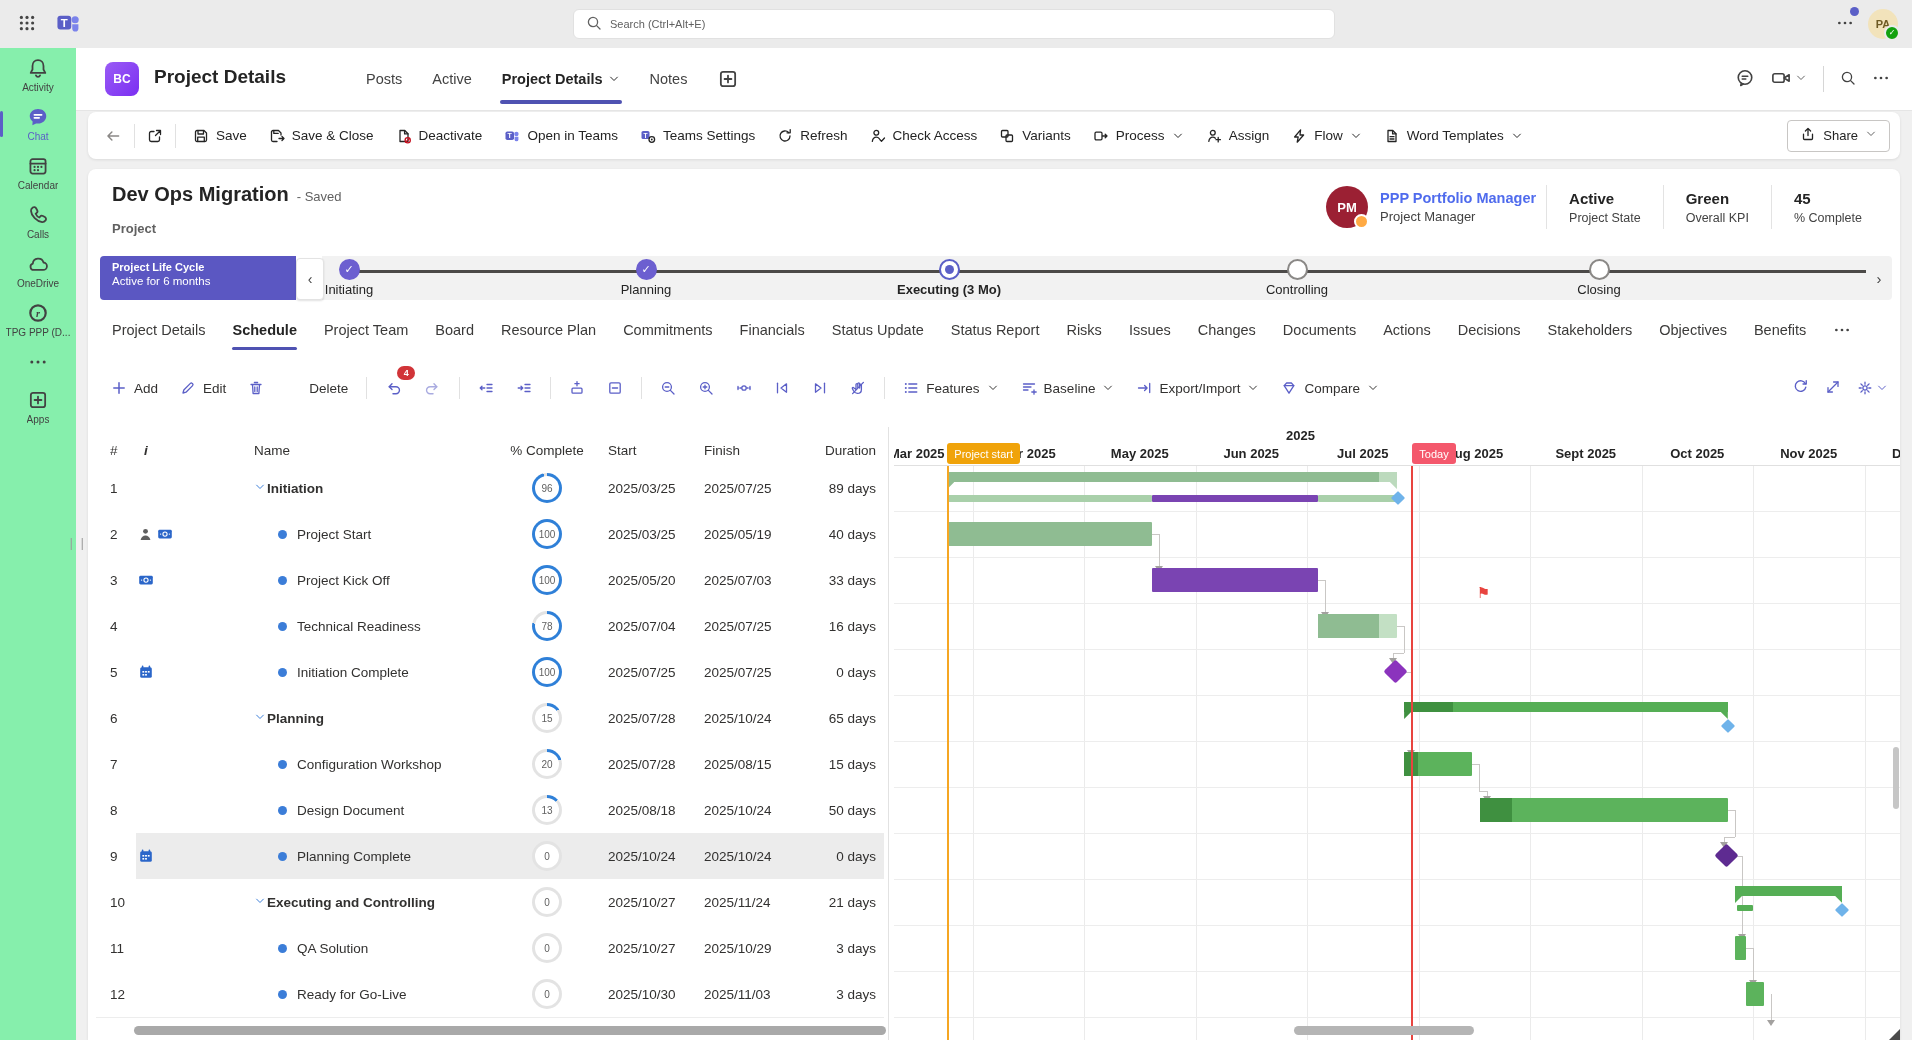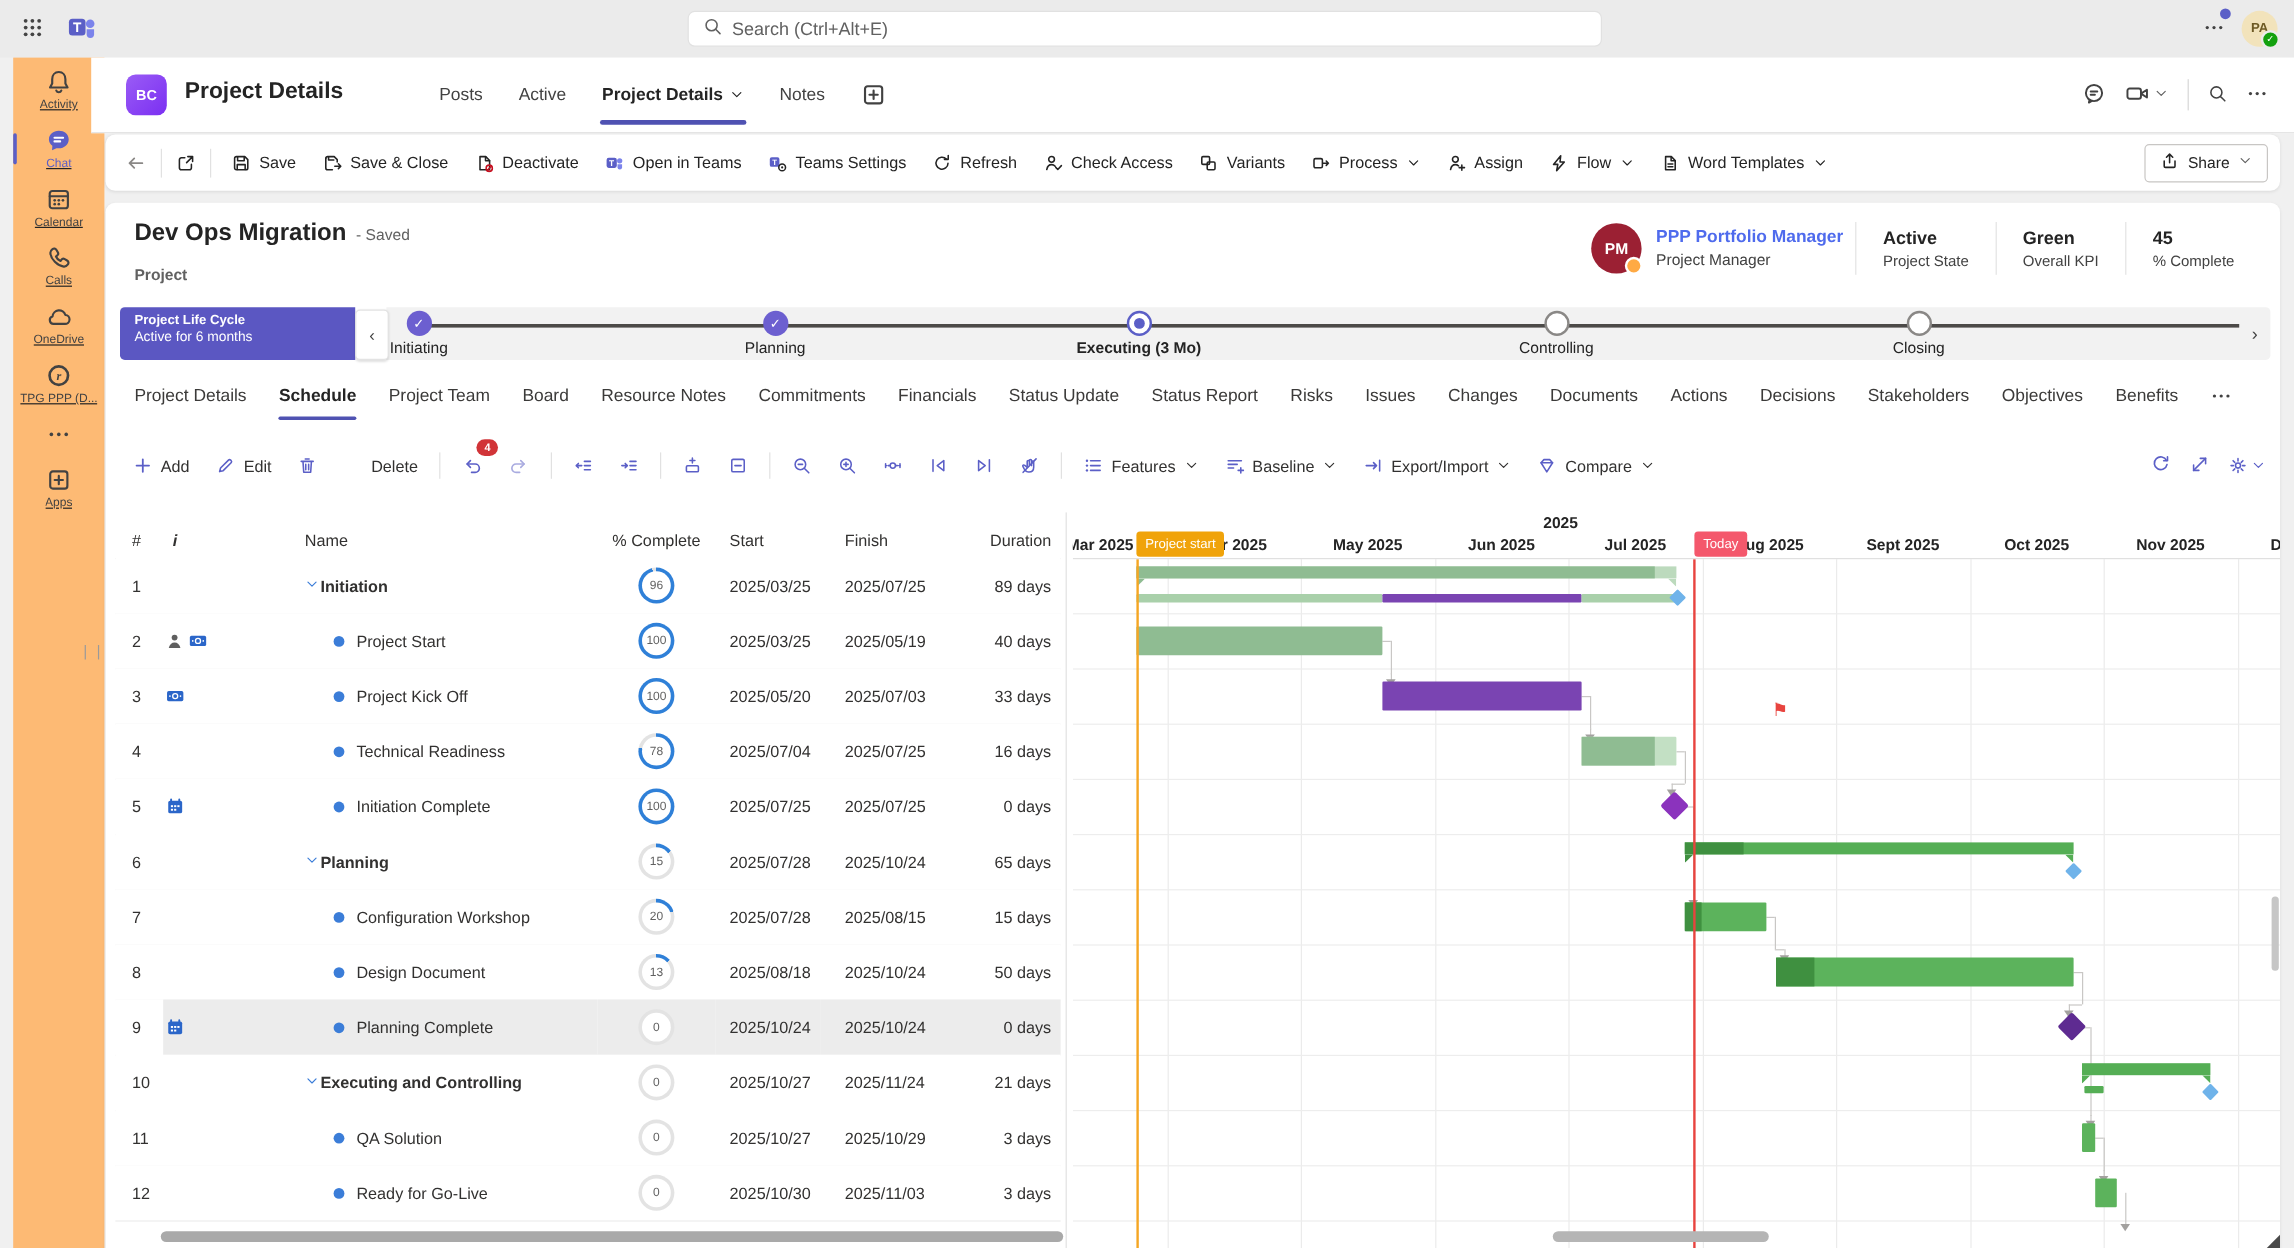--- a/index.html
+++ b/index.html
@@ -5,29 +5,29 @@
   html,body{margin:0;padding:0;background:#dcdcdc;}
   #app{position:relative;width:1912px;height:1040px;background:#f0f0f0;overflow:hidden;
        font-family:"Liberation Sans","DejaVu Sans",sans-serif;color:#242424;font-size:13.5px;
        -webkit-font-smoothing:antialiased;}
   .abs{position:absolute;}
   svg{display:block;}
   
   #topbar{position:absolute;left:0;top:0;width:1912px;height:48px;background:#ebebeb;}
   #searchbox{position:absolute;left:573px;top:9px;width:762px;height:30px;background:#fff;
      border:1px solid #e1e1e1;border-radius:6px;display:flex;align-items:center;gap:8px;
-     padding:0 12px;color:#616161;font-size:15px;box-sizing:border-box;}
+     padding:0 12px;color:#616161;font-size:11px;box-sizing:border-box;}
   .tb-right{position:absolute;right:14px;top:0;height:48px;display:flex;align-items:center;gap:14px;}
   .avatar-sm{width:30px;height:30px;border-radius:50%;background:#f2e3bb;color:#6d5a24;
      font-size:11px;font-weight:bold;display:flex;align-items:center;justify-content:center;position:relative;}
   .presence{position:absolute;right:-2px;bottom:-2px;width:12px;height:12px;border-radius:50%;
      background:#13a10e;border:2px solid #ebebeb;color:#fff;font-size:8px;line-height:12px;text-align:center;}
   .notif-dot{position:absolute;right:-5px;top:-7px;width:9px;height:9px;border-radius:50%;background:#5b5fc7;}
   
-  #rail{position:absolute;left:11px;top:48px;width:76px;height:992px;background:#fdba74;text-decoration:underline;}
+  #rail{position:absolute;left:0;top:48px;width:76px;height:992px;background:#86efac;}
   .rail-item{position:relative;width:76px;padding:9px 0 4px 0;display:flex;flex-direction:column;
      align-items:center;gap:3px;color:#424242;cursor:pointer;}
   .rail-item .lbl{font-size:10px;max-width:70px;white-space:nowrap;overflow:hidden;text-overflow:ellipsis;}
   .rail-item.active{color:#5b5fc7;}
   .rail-item.active .lbl{color:#5b5fc7;}
   .rail-pill{position:absolute;left:0;top:14px;width:3px;height:26px;border-radius:3px;background:#5b5fc7;}
   
   #chan{position:absolute;left:76px;top:48px;width:1836px;height:62px;background:#fff;border-bottom:1px solid #e5e5e5;}
   #bc-avatar{position:absolute;left:29px;top:14px;width:34px;height:34px;border-radius:8px;
      background:linear-gradient(135deg,#9a5cf5,#7b2ff2);color:#fff;font-size:12px;font-weight:bold;
@@ -588,21 +588,21 @@
           </div>
         <div id="bpf-next">›</div>
       </div>
     </div>
 
     <div id="etabs">
         <div class="etab">Project Details</div>
         <div class="etab sel">Schedule</div>
         <div class="etab">Project Team</div>
         <div class="etab">Board</div>
-        <div class="etab">Resource Notes</div>
+        <div class="etab">Resource Plan</div>
         <div class="etab">Commitments</div>
         <div class="etab">Financials</div>
         <div class="etab">Status Update</div>
         <div class="etab">Status Report</div>
         <div class="etab">Risks</div>
         <div class="etab">Issues</div>
         <div class="etab">Changes</div>
         <div class="etab">Documents</div>
         <div class="etab">Actions</div>
         <div class="etab">Decisions</div>

